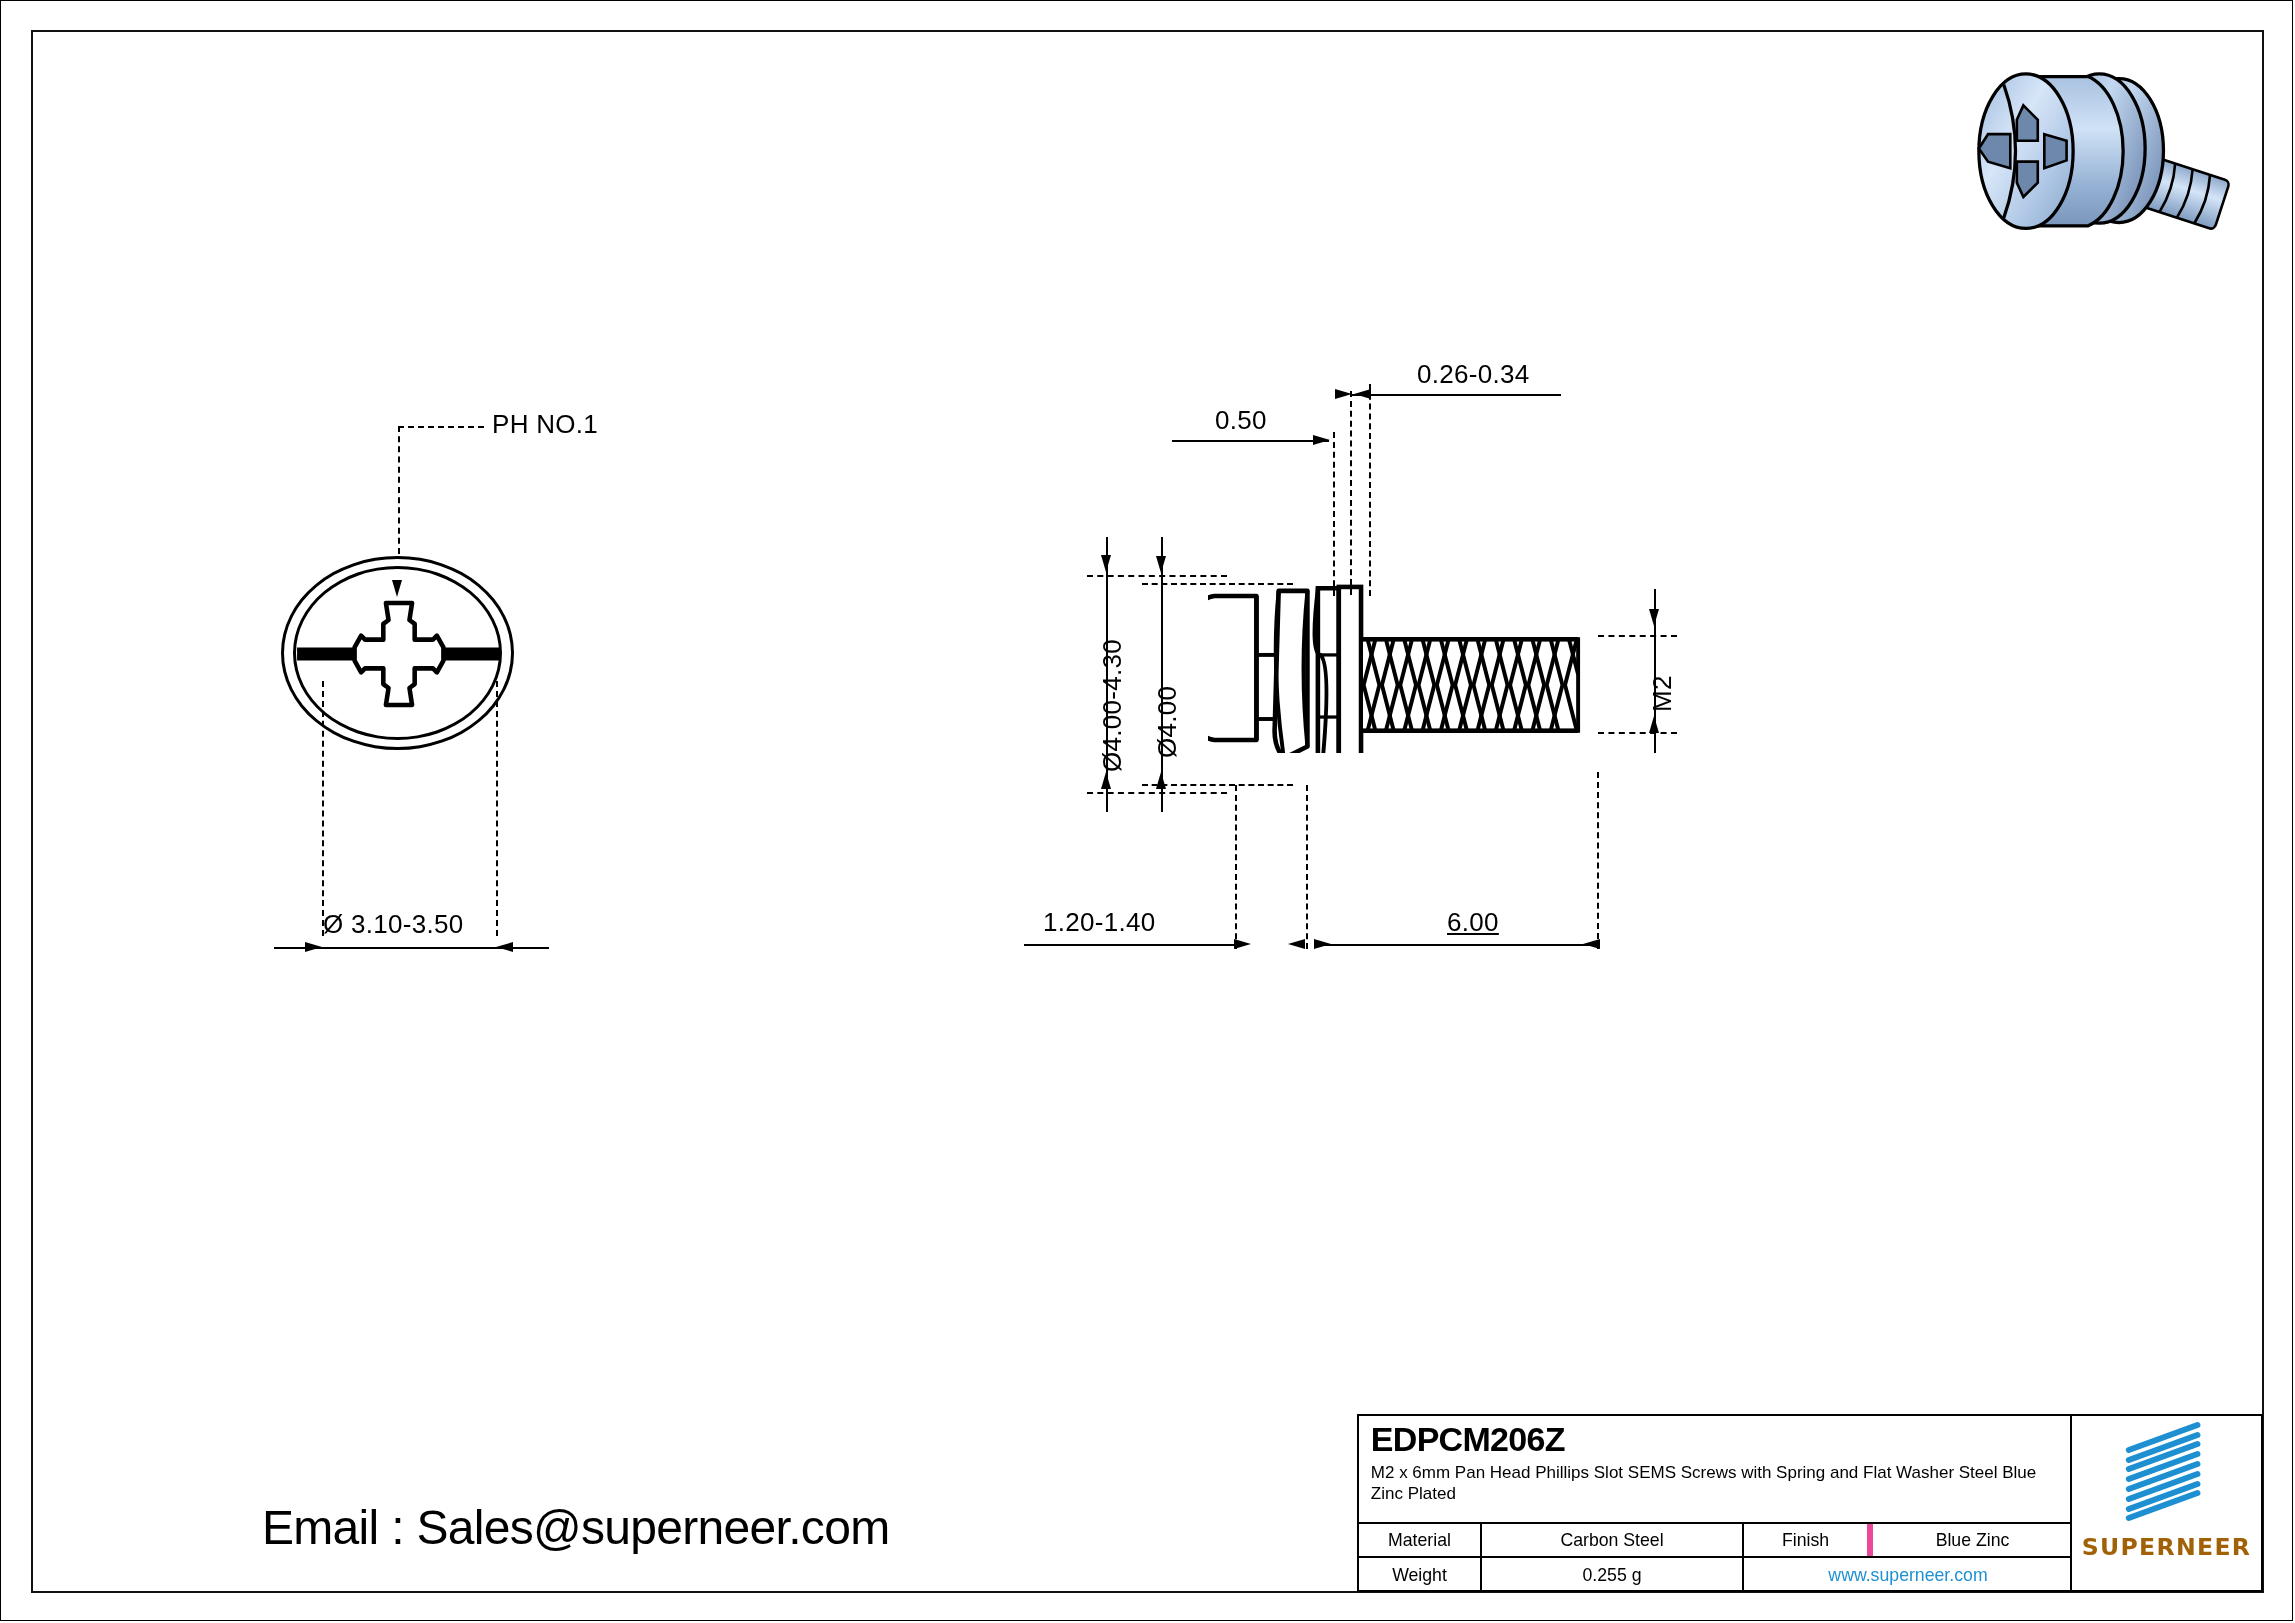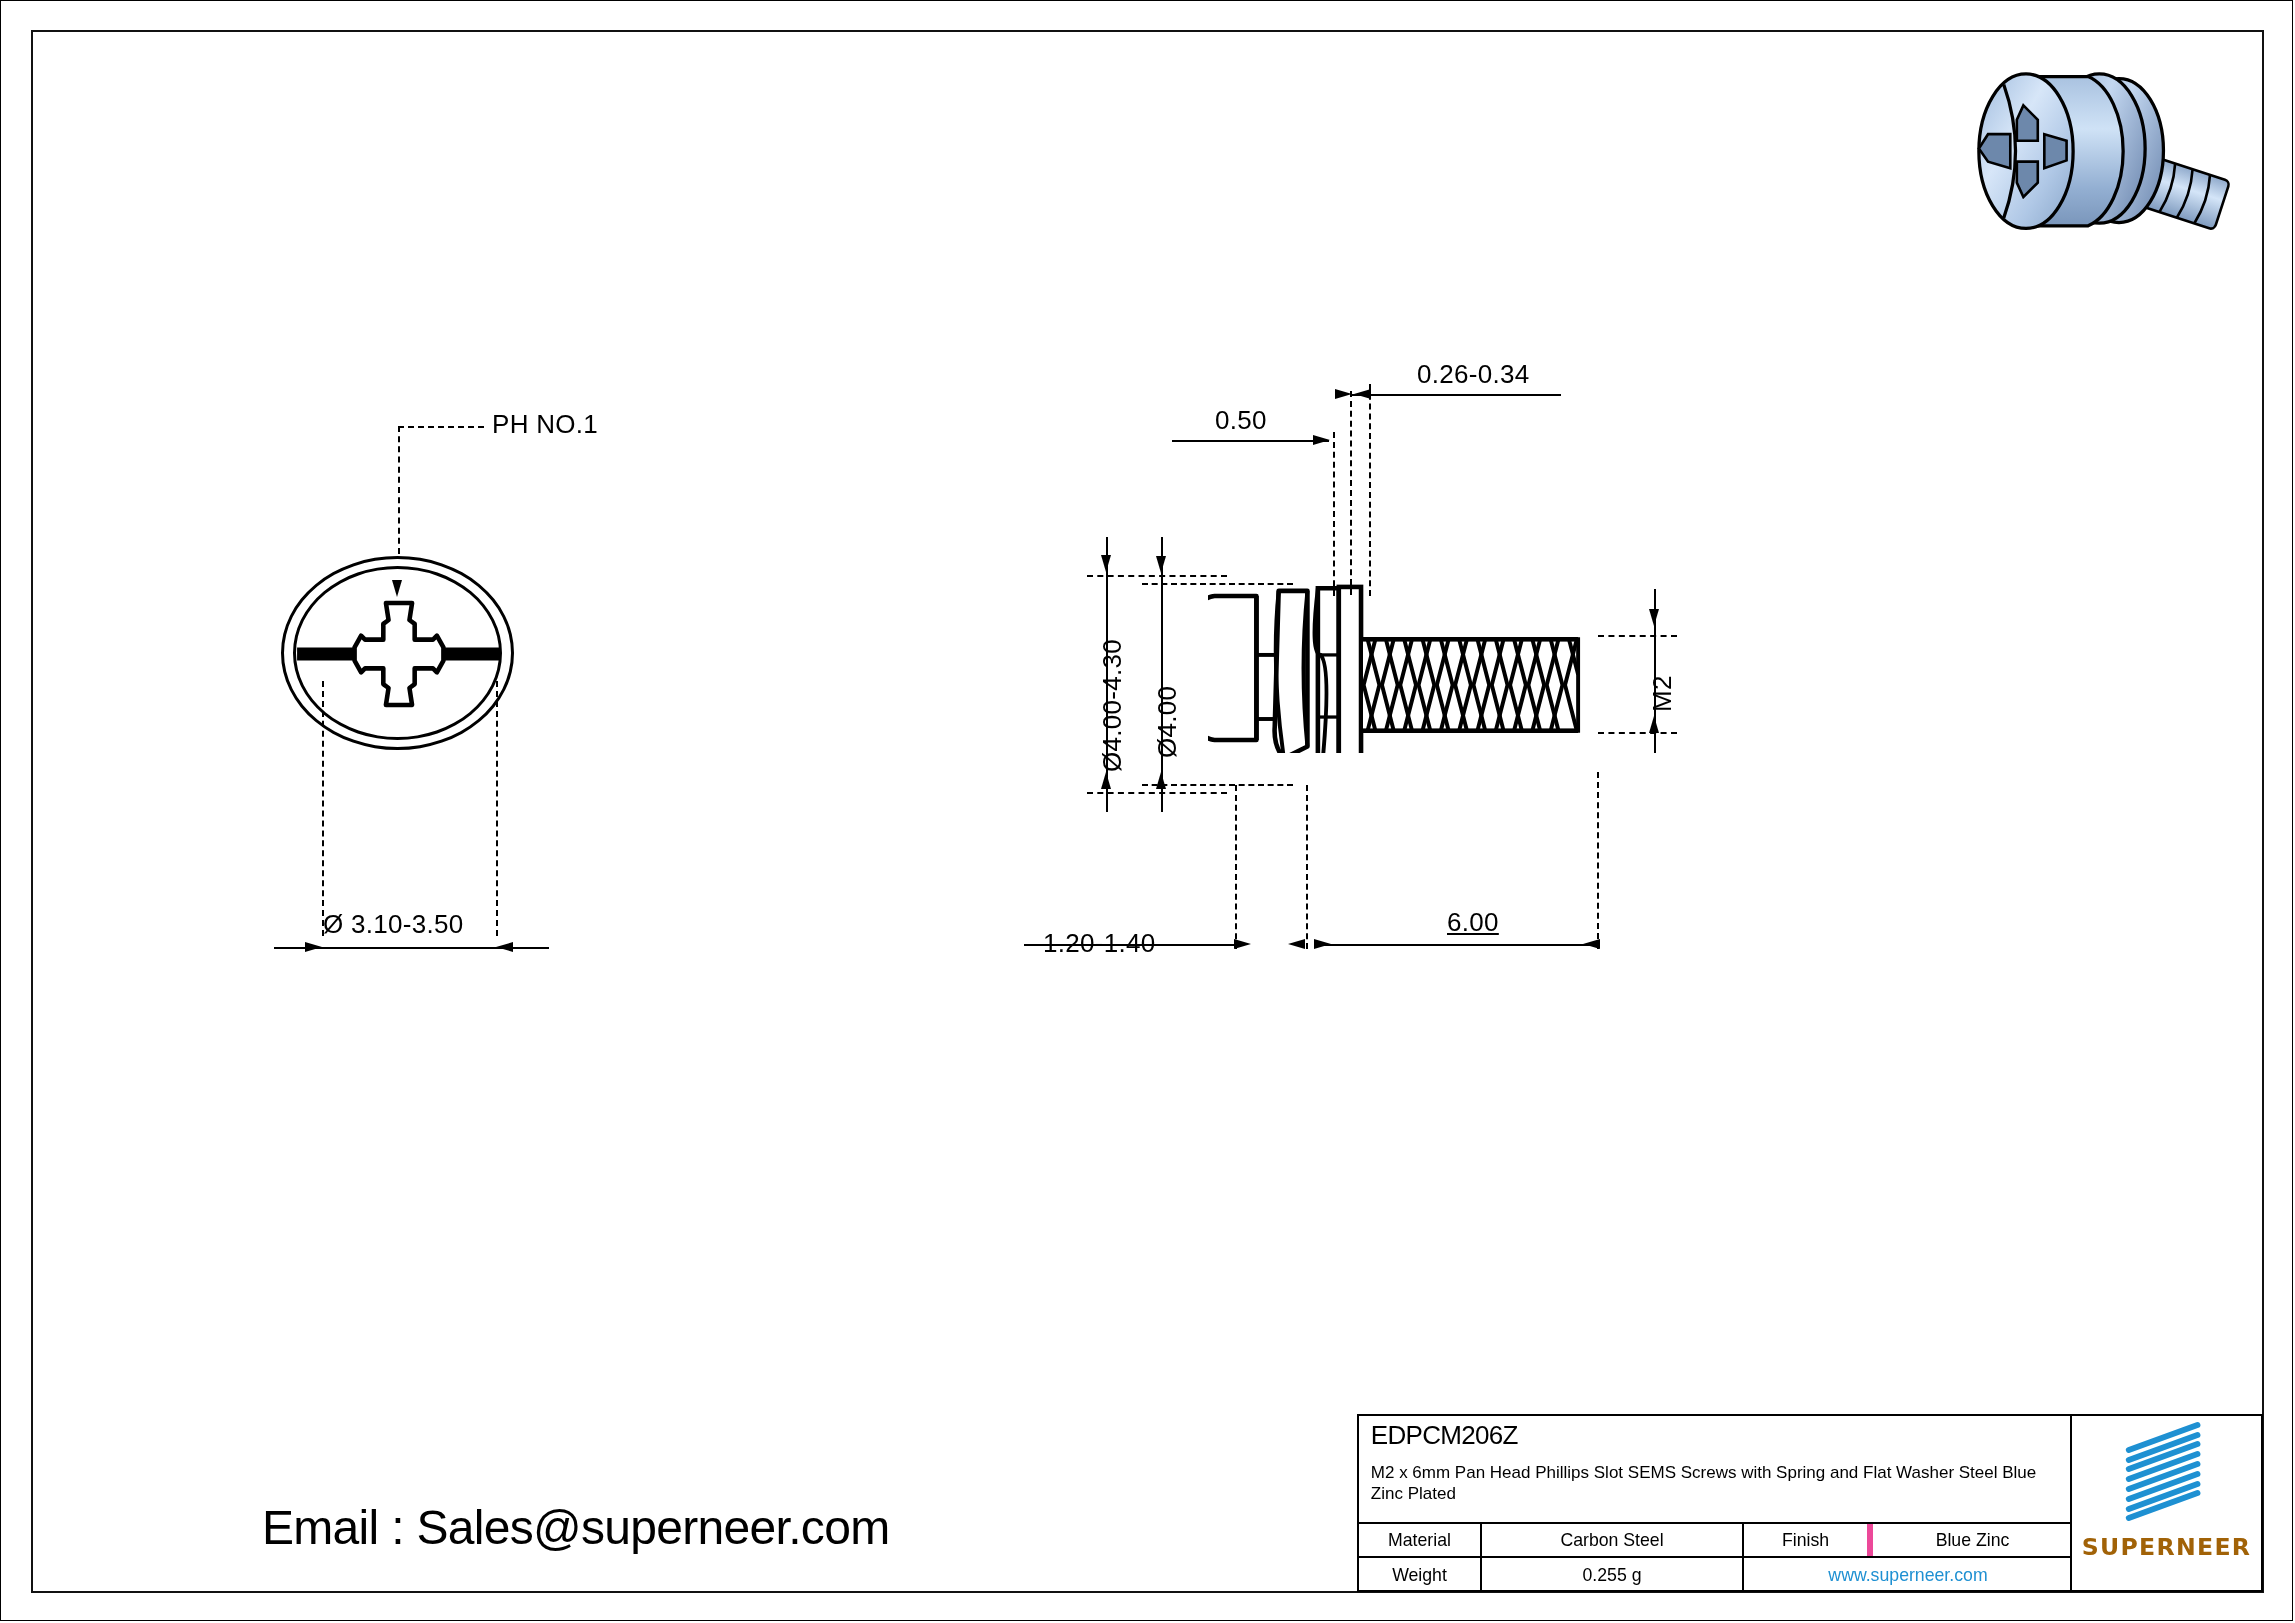--- a/index.html
+++ b/index.html
@@ -37,21 +37,21 @@
             border:3.9px solid #000;border-radius:50%;box-sizing:border-box;}
 
   
   #side-view{left:1208px;top:583px;width:412px;height:170px;}
 
   
   #title-block{left:1357px;top:1414px;width:906px;height:178px;
                border:2px solid #000;box-sizing:border-box;background:#fff;}
   #tb-left{position:absolute;left:0;top:0;width:713px;height:100%;
            border-right:2px solid #000;box-sizing:border-box;}
-  #tb-code{position:absolute;left:11.8px;top:3.9px;font-size:26px;font-weight:normal;letter-spacing:-0.7px;}
+  #tb-code{position:absolute;left:11.8px;top:3.9px;font-size:34px;font-weight:bold;letter-spacing:-0.7px;}
   #tb-desc{position:absolute;left:11.8px;top:46px;width:691px;font-size:17px;line-height:21px;}
   #tb-rows{position:absolute;left:0;top:106px;width:713px;height:70px;border-top:2px solid #000;box-sizing:border-box;}
   .tb-row{position:relative;width:100%;height:50%;display:flex;box-sizing:border-box;}
   .tb-row.top{border-bottom:2px solid #000;}
   .tb-cell{display:flex;align-items:center;justify-content:center;font-size:17.7px;box-sizing:border-box;}
   .c1{width:123px;border-right:2px solid #000;}
   .c2{width:262px;border-right:2px solid #000;}
   .c3{width:129px;border-right:6px solid #ec4899;}
   .c4{flex:1;}
   .c-wide{flex:1;color:#1e90d2;}
@@ -261,21 +261,21 @@
 
 <div class="abs">
 
   <div class="dash-v abs" style="left:1235px;top:785px;height:164px;"></div>
   <div class="dash-v abs" style="left:1306px;top:785px;height:164px;"></div>
   <div class="dash-v abs" style="left:1597px;top:772px;height:177px;"></div>
 
   <div class="ln hln abs" style="left:1024px;top:944px;width:216px;"></div>
   <div class="ar ar-r abs" style="left:1234px;top:939px;"></div>
   <div class="ar ar-l abs" style="left:1288px;top:939px;"></div>
-  <div class="dimtext abs" style="left:1043px;top:907px;margin-top:21px;">1.20-1.40</div>
+  <div class="dimtext abs" style="left:1043px;top:907px;">1.20-1.40</div>
 
   <div class="ln hln abs" style="left:1316px;top:944px;width:1592px;max-width:283px;"></div>
   <div class="ar ar-r abs" style="left:1314px;top:939px;"></div>
   <div class="ar ar-l abs" style="left:1583px;top:939px;"></div>
   <div class="dimtext abs" style="left:1447px;top:907px;text-decoration:underline;">6.00</div>
 </div>
 
 <div class="abs" id="email">Email : Sales@superneer.com</div>
 
 <div class="abs" id="title-block">

